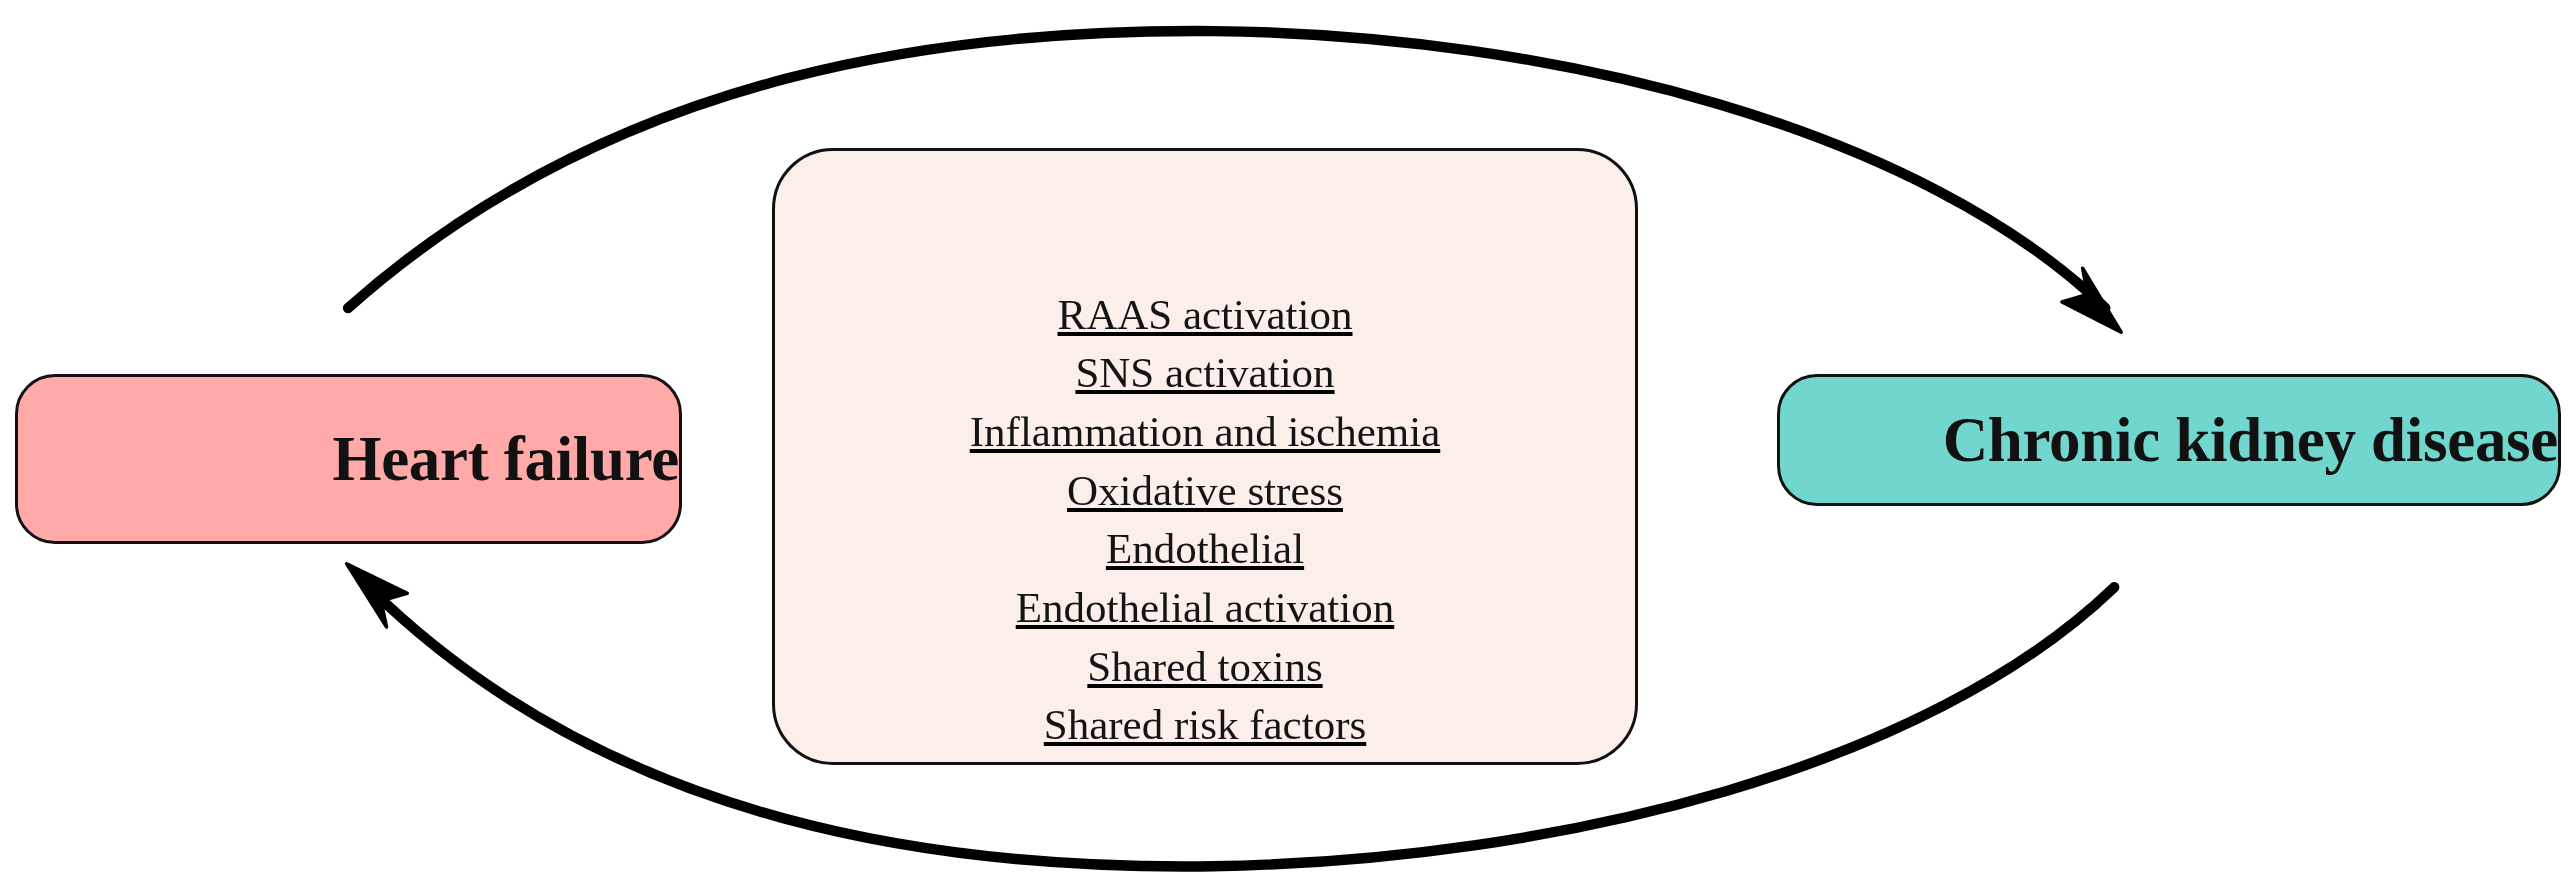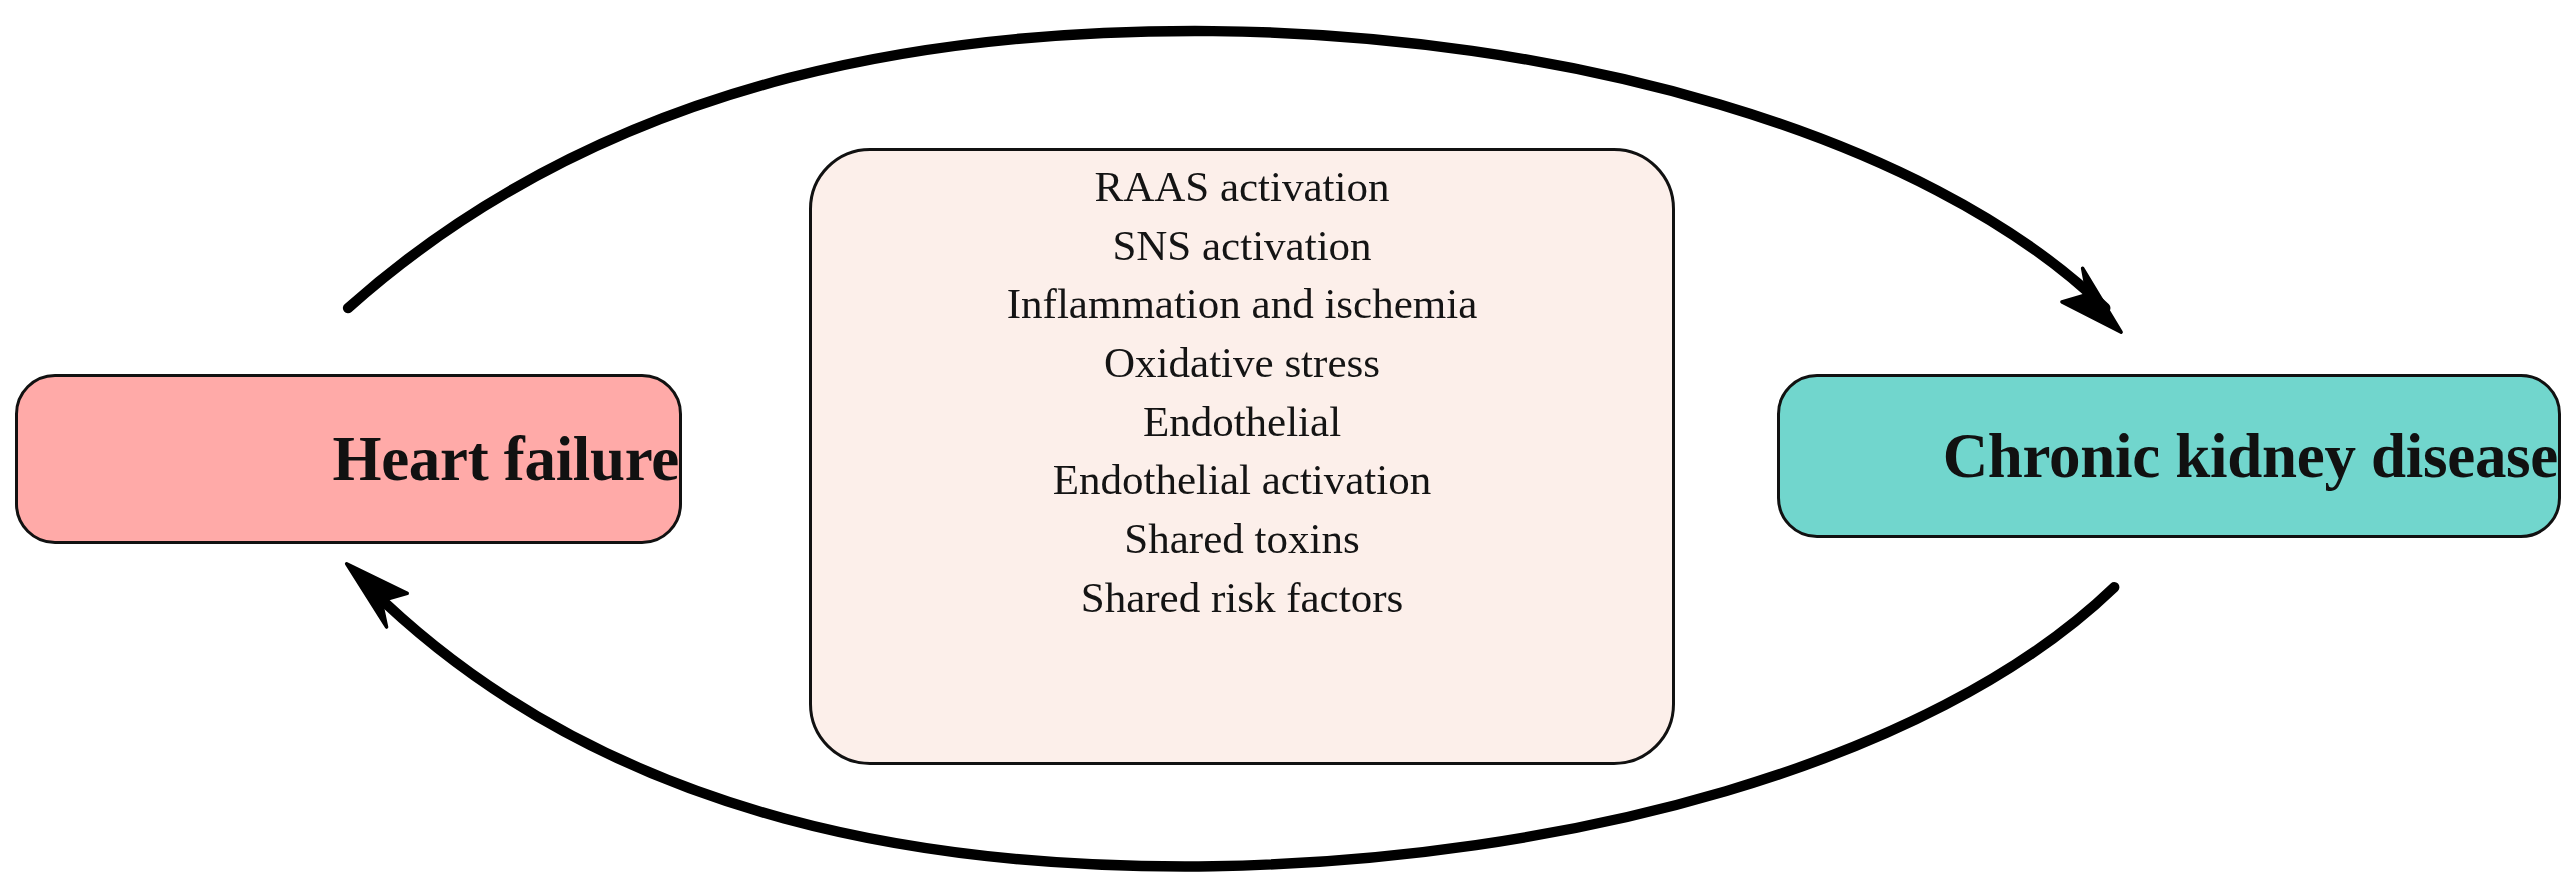--- a/index.html
+++ b/index.html
@@ -41,43 +41,44 @@
     top: 374px;
     width: 667px;
     height: 170px;
     border-radius: 40px;
     background: #FFAAA8;
   }
   #node-chronic-kidney-disease {
     left: 1777px;
     top: 374px;
     width: 784px;
-    height: 164px;
+    height: 132px;
     border-radius: 40px;
     background: #71D6CD;
   }
   .node-label {
     font-weight: bold;
     font-size: 63px;
     line-height: 1.05;
     color: #111111;
     letter-spacing: -0.3px;
     white-space: nowrap;
   }
   #node-mediators {
-    left: 809px;
+    left: 772px;
     top: 148px;
     width: 866px;
     height: 617px;
     border-radius: 61px;
     background: #FCEFEA;
     border: 3.4px solid #111111;
     flex-direction: column;
-    justify-content: flex-start;
+    justify-content: flex-end;
     padding: 6.9px 16.5px;
+    text-decoration: underline;
   }
   #mediator-list {
     list-style: none;
     margin: 0;
     padding: 0;
     width: 100%;
   }
   #mediator-list li {
     font-size: 43px;
     line-height: 1.365;

